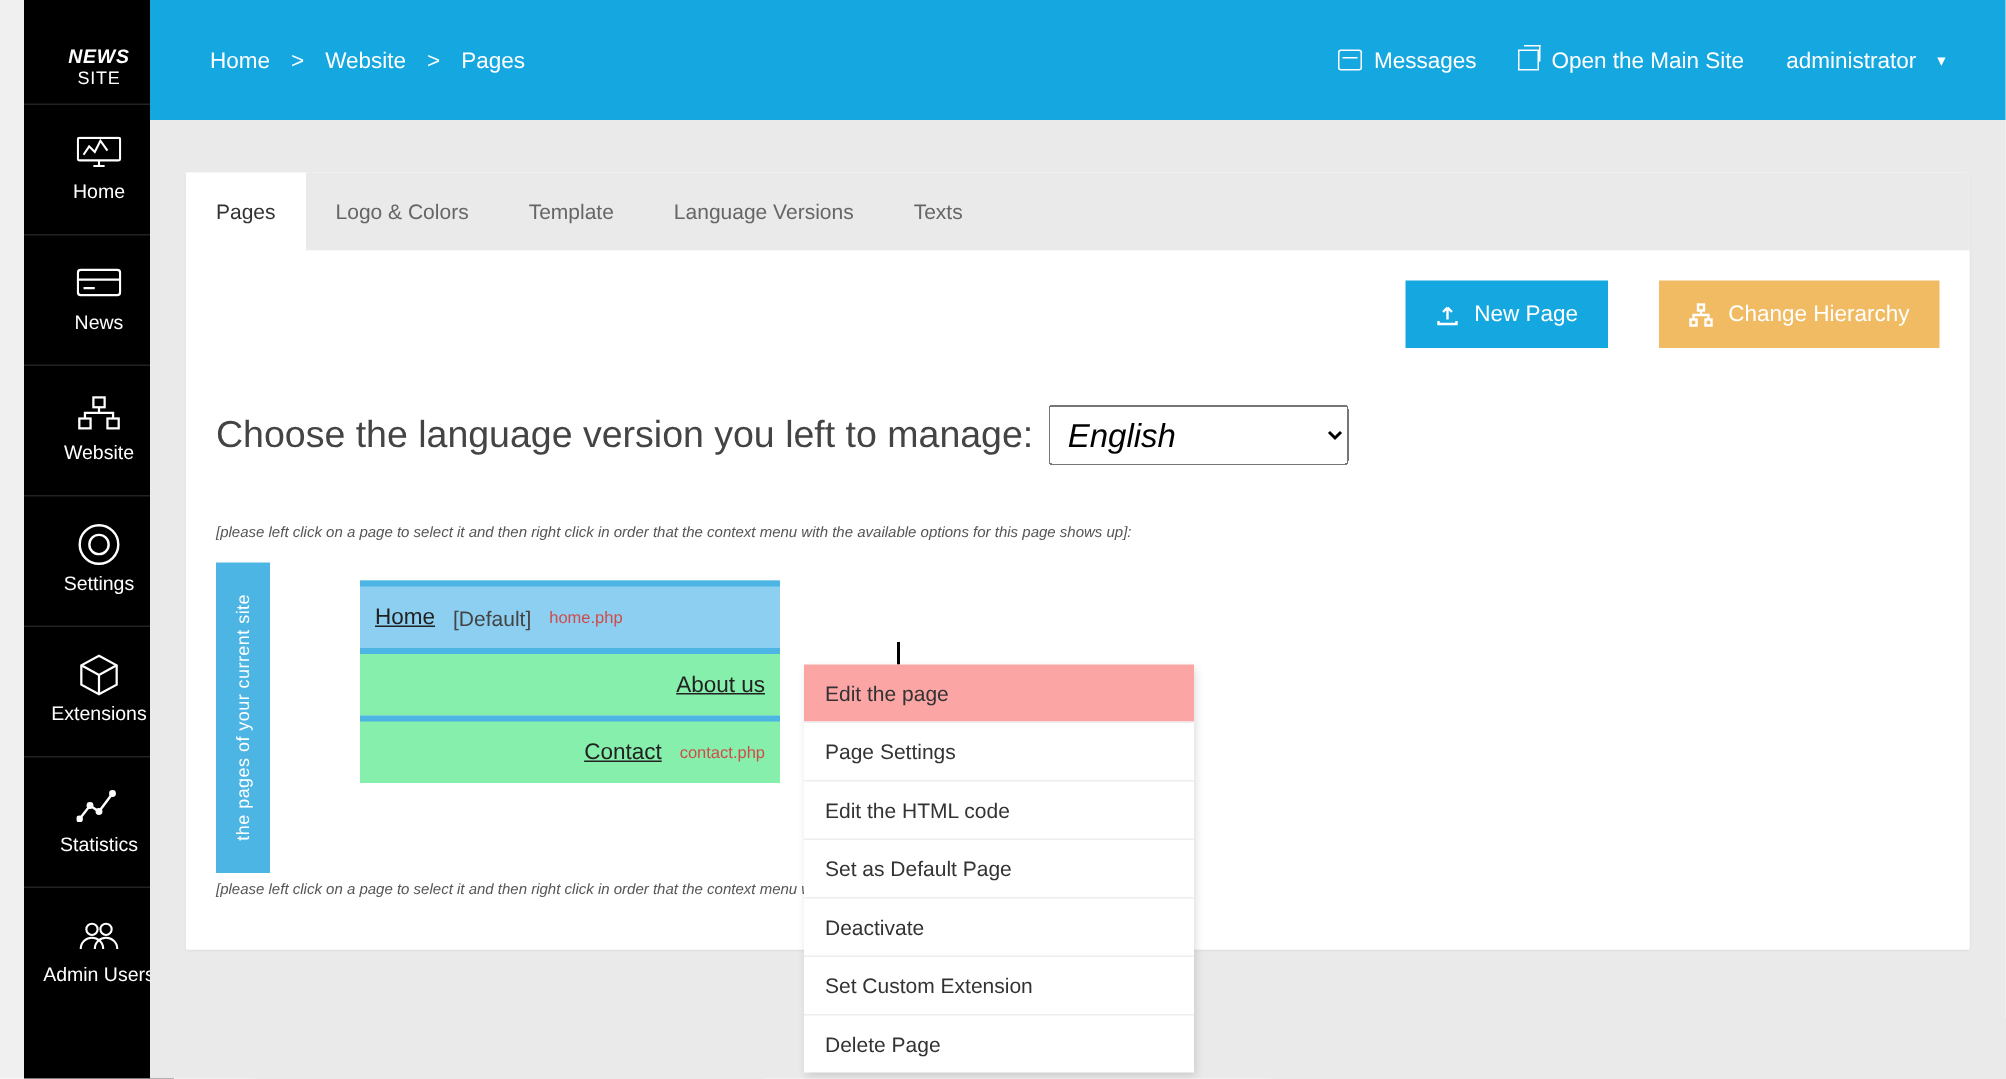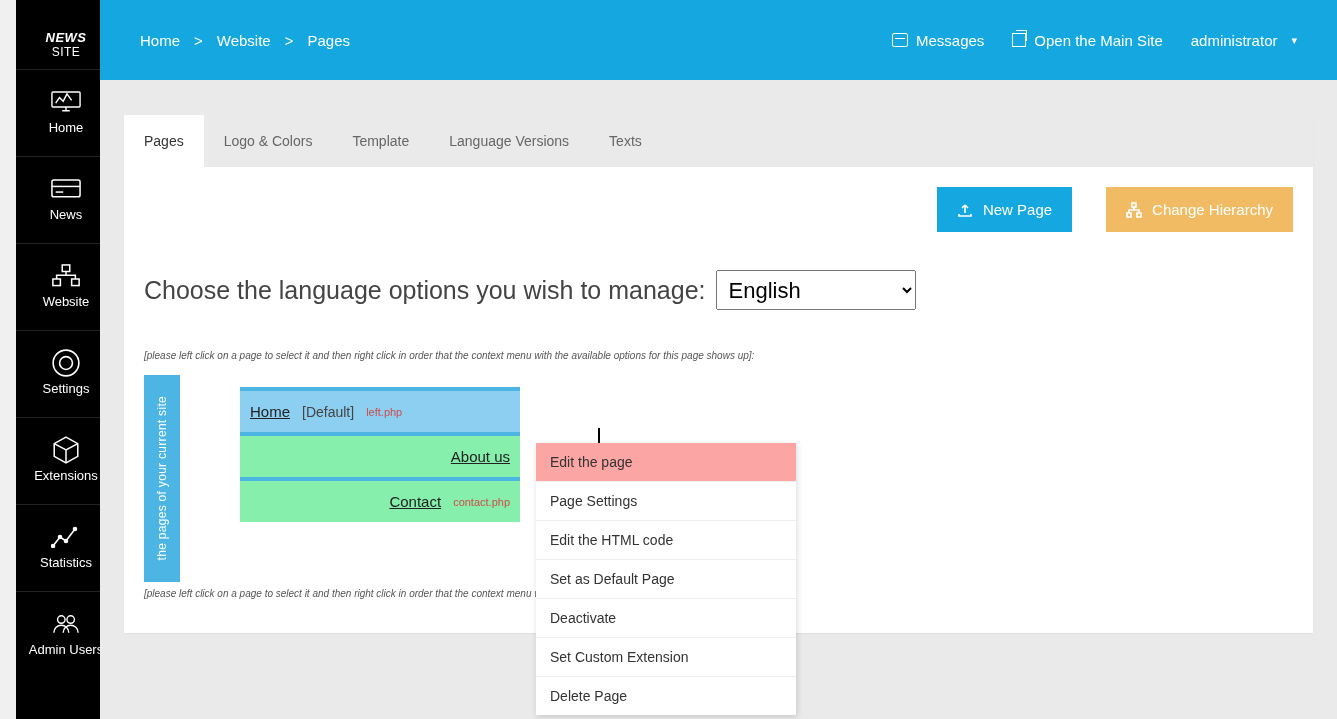--- a/index.html
+++ b/index.html
@@ -39,21 +39,21 @@
 
 #actions { display: flex; justify-content: flex-end; gap: 22px; margin-bottom: 38px; }
 .btn { padding: 14px 20px; color: #fff; font-size: 15px; display: inline-flex; align-items: center; gap: 10px; cursor: pointer; }
 .btn-blue   { background: #14a7e0; }
 .btn-orange { background: #f0bb63; margin-left: 12px; }
 .btn-ico { width: 16px; height: 16px; display:inline-block; }
 .btn-ico svg { width:100%; height:100%; stroke:#fff; stroke-width:1.6; fill:none; }
 
 
 #lang-row { display: flex; align-items: center; gap: 10px; font-size: 25px; font-weight: 300; color: #444; margin-bottom: 40px; }
-#lang-select { font-size: 22px; padding: 4px 30px 4px 8px; height: 40px; min-width: 200px; }
+#lang-select { font-size: 22px; padding: 4px 30px 4px 8px; height: 40px; min-width: 200px; font-style: italic; }
 
 .hint { font-style: italic; color: #555; font-size: 10px; margin: 6px 0 14px; }
 
 
 #pages-block { display: flex; position: relative; }
 #pages-rail { width: 36px; background: #4cb5e4; color: #fff; display: flex; align-items: center; justify-content: center; }
 #pages-rail span { writing-mode: vertical-rl; transform: rotate(180deg); font-size: 12px; letter-spacing: .3px; }
 #pages-list { flex: 0 0 340px; padding: 12px 0 60px 60px; background:#fff; }
 .page-row { border-top: 4px solid #4cb5e4; padding: 12px 10px; display: flex; align-items: center; gap: 12px; cursor:pointer; }
 .page-row.sel { background: #8ccff0; }
@@ -210,37 +210,37 @@
                 <rect x="1" y="11" width="4" height="4"></rect>
                 <rect x="11" y="11" width="4" height="4"></rect>
                 <path d="M8 5v3M3 11V8h10v3"></path>
               </svg>
           </span>
           <span>Change Hierarchy</span>
         </div>
       </div>
 
       <div id="lang-row">
-        <span>Choose the language options you wish to manage:</span>
+        <span>Choose the language version you left to manage:</span>
         <select id="lang-select">
           <option>English</option>
         </select>
       </div>
 
       <div class="hint">[please left click on a page to select it and then right click in order that the context menu with the available options for this page shows up]:</div>
 
       <div id="pages-block">
         <div id="pages-rail">
           <span>the pages of your current site</span>
         </div>
         <div id="pages-list">
           <div class="page-row sel">
             <span class="page-link">Home</span>
             <span class="page-tag">[Default]</span>
-            <span class="page-file">left.php</span>
+            <span class="page-file">home.php</span>
           </div>
           <div class="page-row">
             <span class="page-link">About us</span>
           </div>
           <div class="page-row">
             <span class="page-link">Contact</span>
             <span class="page-file">contact.php</span>
           </div>
         </div>
       </div>

